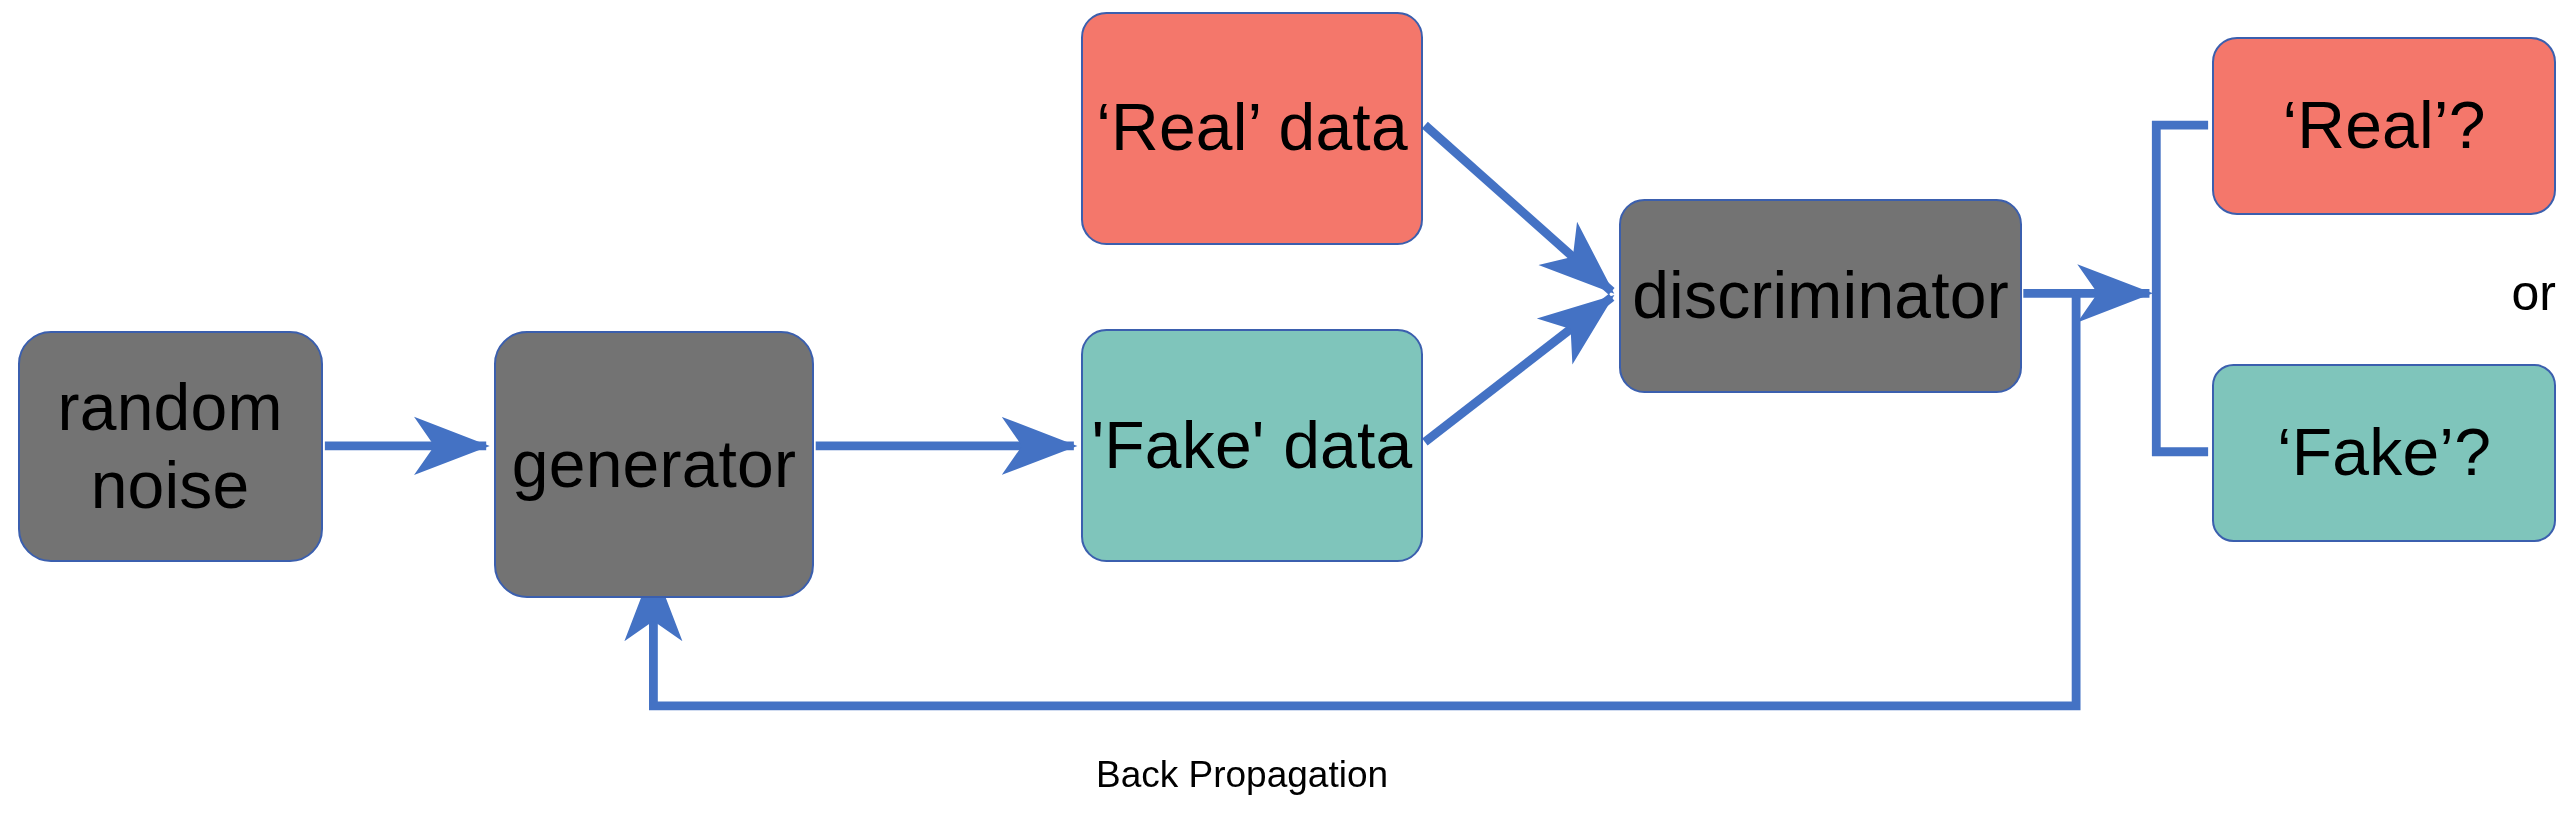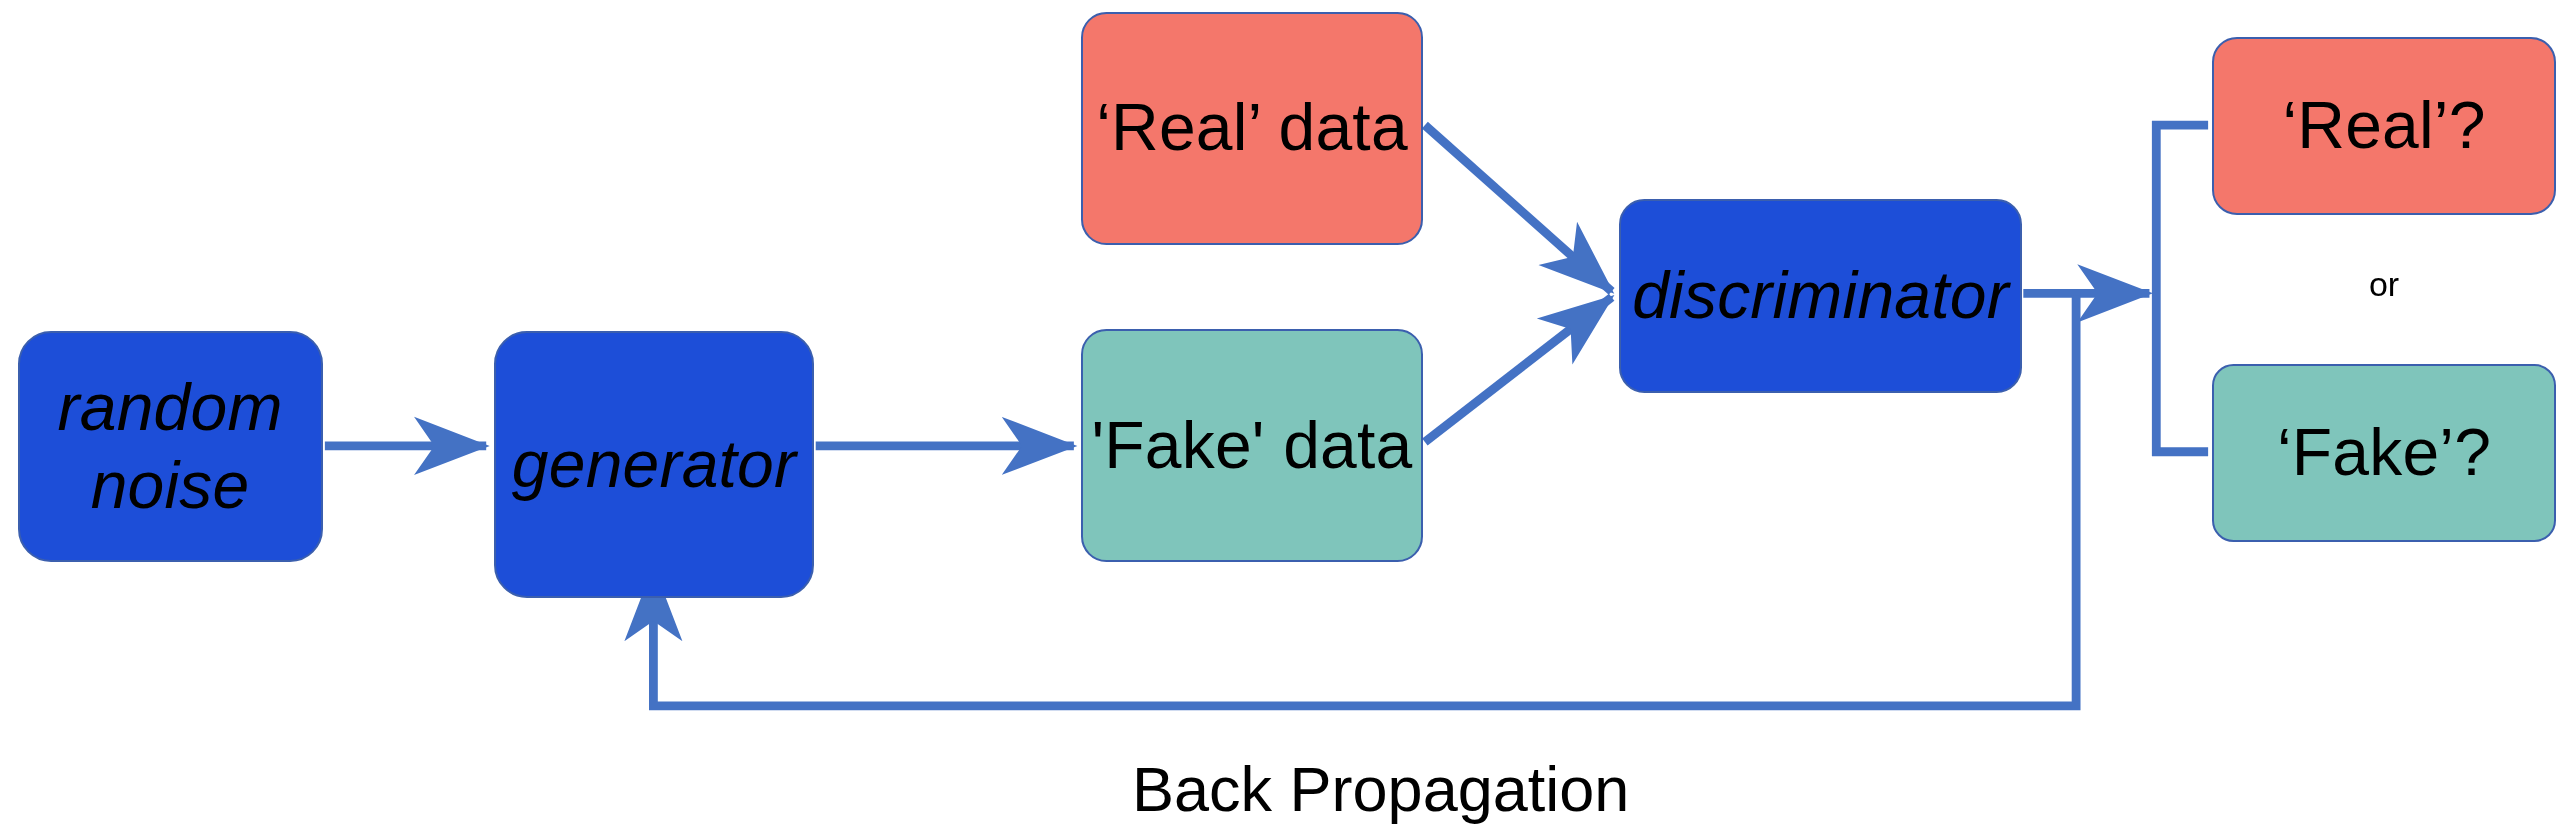--- a/index.html
+++ b/index.html
@@ -33,21 +33,21 @@
     display: flex;
     align-items: center;
     justify-content: center;
     text-align: center;
     color: #000000;
     font-size: 66px;
     line-height: 1.18;
     white-space: pre-line;
     letter-spacing: 0.2px;
   }
-  .node.blue   { background: #1d4ed8; font-style: italic; }
+  .node.blue   { background: #737373; }
   .node.red    { background: #F4776B; }
   .node.green  { background: #7FC5BB; }
 
   #node-random-noise { left: 17.6px;   top: 331px; width: 305px; height: 231px; border-radius: 33px; }
   #node-generator    { left: 494px;  top: 331px; width: 320px; height: 267px; border-radius: 33px; }
   #node-real-data    { left: 1081px; top: 11.7px;  width: 342px; height: 233px; border-radius: 25.4px; }
   #node-fake-data    { left: 1081px; top: 329px; width: 342px; height: 233px; border-radius: 25.4px; }
   #node-discriminator{ left: 1619px; top: 199px; width: 403px; height: 194px; border-radius: 25.4px; }
   #node-real-q       { left: 2212px; top: 37px;  width: 344px; height: 178px; border-radius: 25px; }
   #node-fake-q       { left: 2212px; top: 364px; width: 344px; height: 178px; border-radius: 21.5px; }
@@ -56,27 +56,27 @@
     position: absolute;
     color: #000000;
     font-size: 49px;
     line-height: 1.1;
     white-space: nowrap;
   }
   #label-or {
     left: 2212px;
     top: 266px;
     width: 344px;
-    text-align: center;
-    font-size: 34px;
+    text-align: right;
+    font-size: 50px;
   }
   #label-backprop {
-    left: 1132px;
+    left: 1096px;
     top: 755px;
-    font-size: 63px;
+    font-size: 37px;
   }
 </style>
 </head>
 <body>
 
 <div id="stage">
 
   <svg id="edges" viewBox="0 0 2634 856" width="2576" height="837" xmlns="http://www.w3.org/2000/svg">
     <defs>
       <marker id="arrowhead" markerWidth="9" markerHeight="7" refX="8.2" refY="3.5" orient="auto" markerUnits="strokeWidth">

